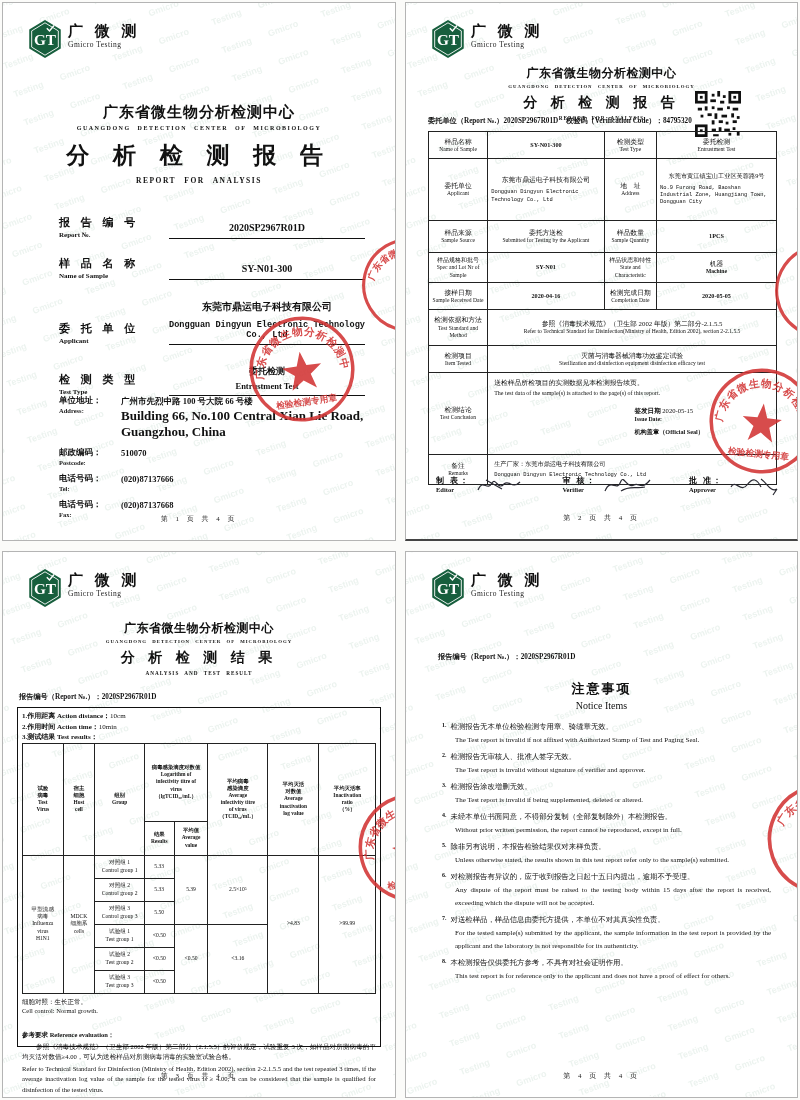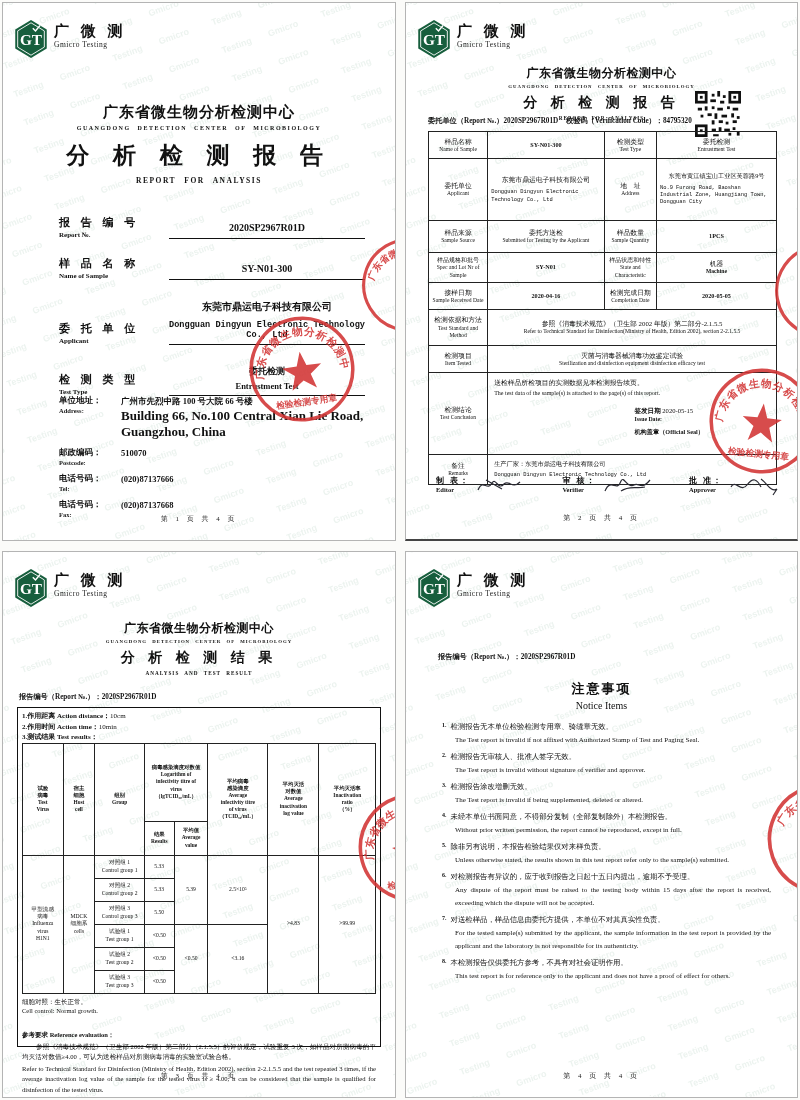--- a/index.html
+++ b/index.html
@@ -10,21 +10,21 @@
   #p1 { left:2px;  top:2px;   width:394px; height:539px; }
   #p2 { left:405px; top:2px;  width:393px; height:539px; border-bottom:2px solid #444; }
   #p3 { left:2px;  top:551px; width:394px; height:547px; }
   #p4 { left:405px; top:551px; width:393px; height:547px; }
 
   .watermark { position:absolute; left:-30%; top:-30%; width:170%; height:170%;
     transform:rotate(-20deg); font-family:"Liberation Sans", sans-serif;
     font-size:9px; font-weight:bold; color:rgba(70,135,95,0.10);
     line-height:30px; word-spacing:22px; overflow:hidden; pointer-events:none; }
 
-  .logo { position:absolute; left:10px; top:16px; display:flex; align-items:flex-start; gap:5px; }
+  .logo { position:absolute; left:24px; top:16px; display:flex; align-items:flex-start; gap:5px; }
   .logo-cn { font-size:15px; font-weight:bold; letter-spacing:4px; color:#111; line-height:1.1; padding-top:4px; }
   .logo-en { font-size:7.5px; color:#222; letter-spacing:0.5px; }
 
   .hdr { position:absolute; left:0; right:0; text-align:center; }
   .hdr-name   { font-size:15px; font-weight:bold; letter-spacing:1px; }
   .hdr-name-s { font-size:12px; font-weight:bold; letter-spacing:0.5px; }
   .hdr-en     { font-size:6px; font-weight:bold; letter-spacing:1.5px; margin-top:3px; word-spacing:4px; }
   .hdr-en-s   { font-size:4.8px; font-weight:bold; letter-spacing:1px; margin-top:2px; word-spacing:3px; }
   .hdr-big    { font-size:23px; font-weight:bold; letter-spacing:9px; margin-top:9px; }
   .hdr-big-s  { font-size:14px; font-weight:bold; letter-spacing:5px; margin-top:5px; }

